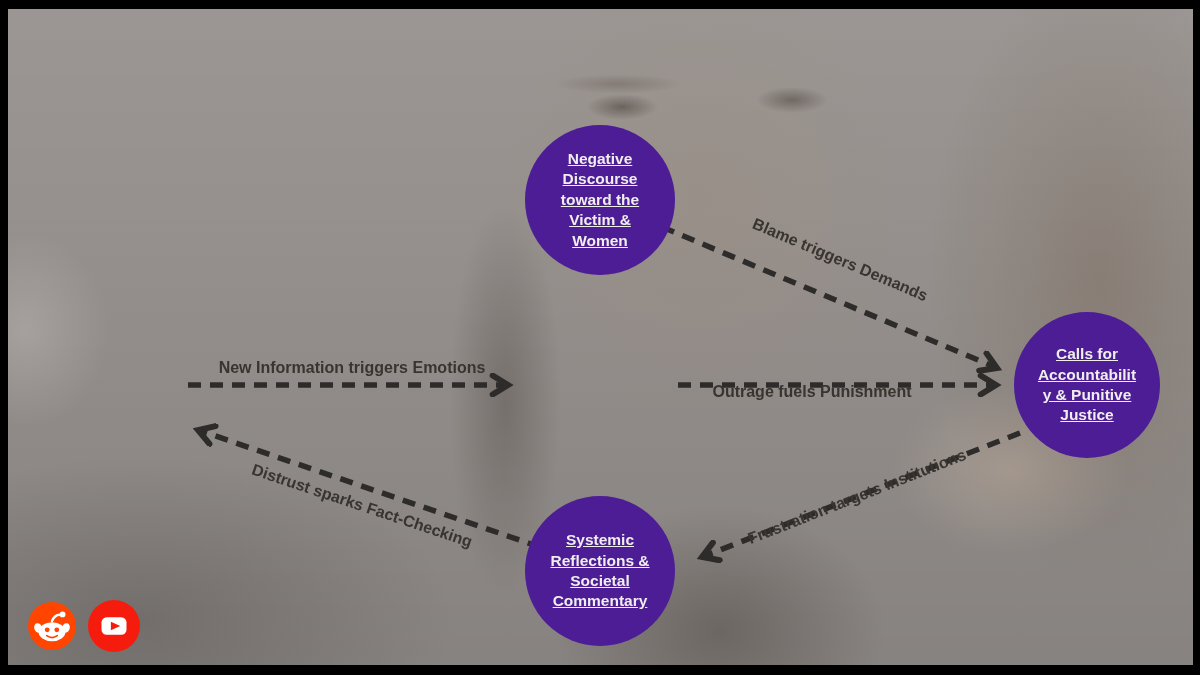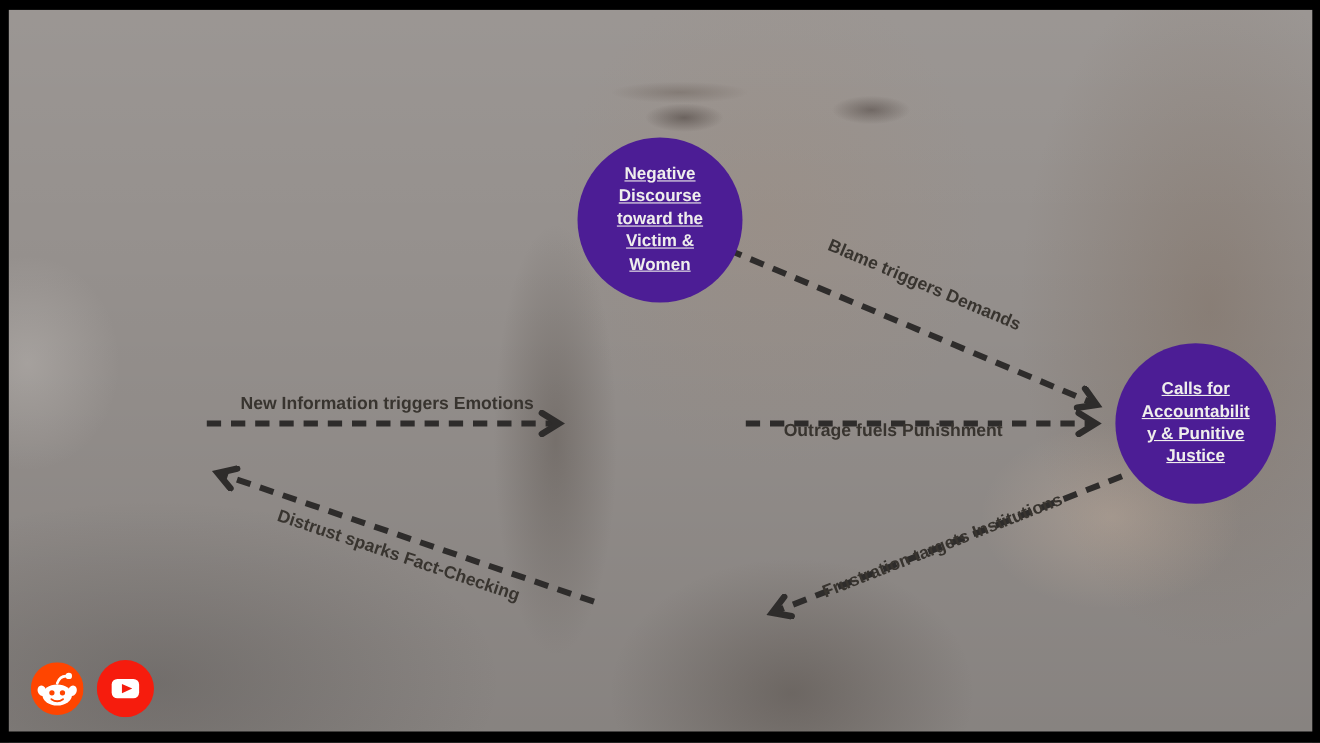--- a/index.html
+++ b/index.html
@@ -89,20 +89,24 @@
 
   <div class="node" style="left:600px;top:200px;">Negative
 Discourse
 toward the
 Victim &amp;
 Women</div>
   <div class="node small" style="left:1087px;top:385px;">Calls for
 Accountabilit
 y &amp; Punitive
 Justice</div>
+  <div class="node" style="left:600px;top:571px;">Systemic
+Reflections &amp;
+Societal
+Commentary</div>
 
   <div class="footer-icons">
     <span class="badge">
       <svg width="48" height="48" viewBox="0 0 100 100">
         <circle cx="50" cy="50" r="50" fill="#ff4500"></circle>
         <g fill="#ffffff">
           <path d="M50 40 q6 -16 21 -13" stroke="#ffffff" stroke-width="5" fill="none" stroke-linecap="round"></path>
           <circle cx="72" cy="26" r="6"></circle>
           <ellipse cx="21" cy="54" rx="8" ry="10" transform="rotate(-18 21 54)"></ellipse>
           <ellipse cx="79" cy="54" rx="8" ry="10" transform="rotate(18 79 54)"></ellipse>

